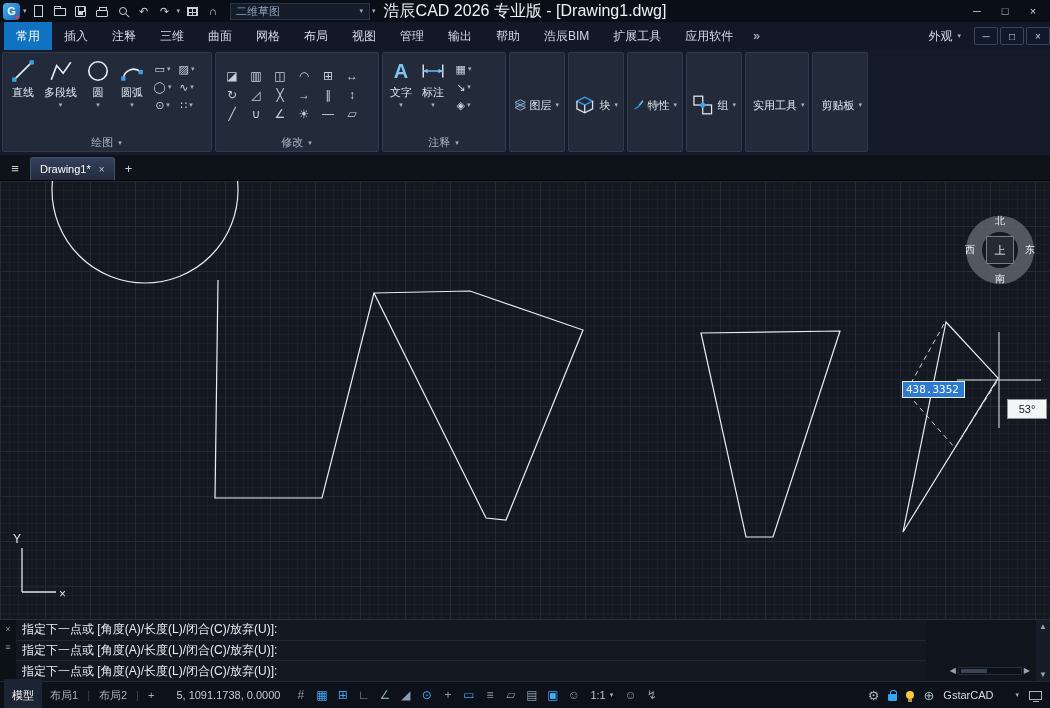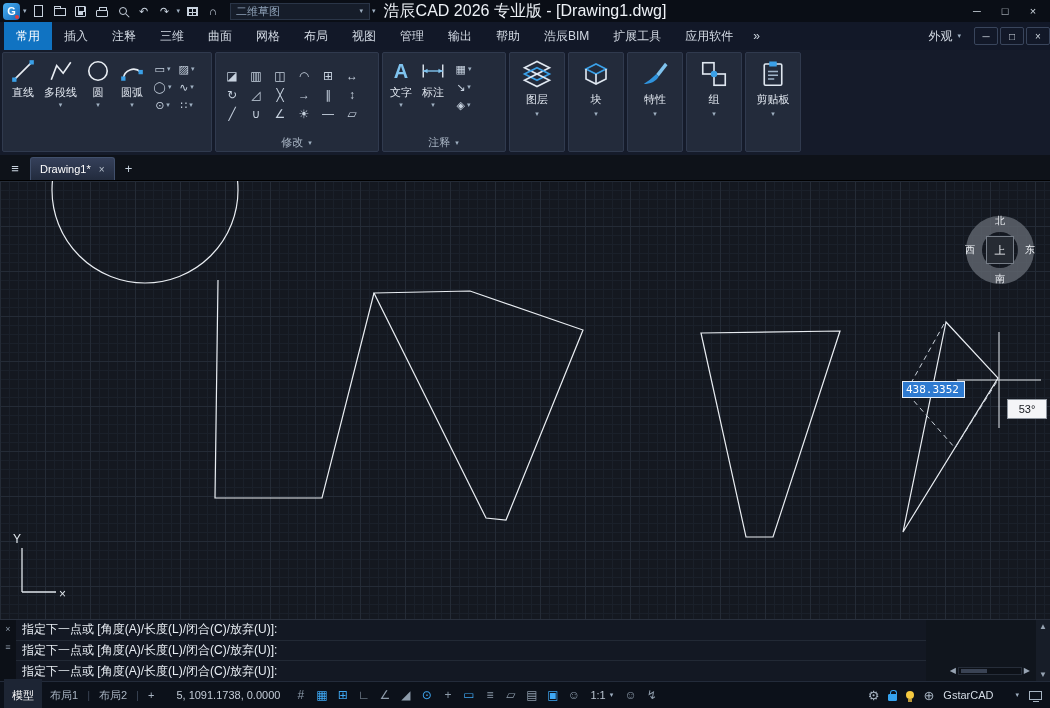--- a/index.html
+++ b/index.html
@@ -47,21 +47,21 @@
 .bigbtn{display:flex;flex-direction:column;align-items:center;justify-content:flex-start;padding:2px 3px;gap:1px;border-radius:2px}
 .bigbtn svg{width:26px;height:26px;flex:none}
 .blabel{font-size:11px;color:#e2e8f0;white-space:nowrap}
 .minicol{display:grid;grid-template-columns:repeat(2,24px);grid-auto-rows:18px;align-content:start;margin-left:3px;padding-top:4px}
 .annot-mini{grid-template-columns:24px}
 .minitool{display:flex;align-items:center;justify-content:center;font-size:11px;color:#c7d2df;gap:1px}
 .modgrid{display:grid;grid-template-columns:repeat(6,24px);grid-auto-rows:19px;align-content:center}
 .modtool{display:flex;align-items:center;justify-content:center;font-size:12px;color:#c7d2df}
 .p-draw{width:210px}.p-modify{width:164px}.p-annot{width:124px}
 .single{width:56px}.single.wide{width:64px}
-.single .pbody{flex-direction:column;align-items:center;justify-content:flex-start;padding:6px 4px 0;gap:3px}
+.single .pbody{flex-direction:row;align-items:center;justify-content:flex-start;padding:6px 4px 0;gap:3px}
 .single svg{width:30px;height:30px}
 .Aicon{font-size:20px;font-weight:bold;color:#7fc3ee;line-height:26px;height:26px}
 
 
 .docbar{height:26px;background:#0e1219;display:flex;align-items:flex-end;padding:0 4px;gap:4px;border-bottom:1px solid #000}
 .burger{width:22px;height:22px;display:flex;align-items:center;justify-content:center;color:#c8d2de;font-size:13px;margin-bottom:1px}
 .dtab{height:23px;display:flex;align-items:center;gap:8px;padding:0 9px;background:linear-gradient(#35405a,#222b3d);border:1px solid #41506c;border-bottom:0;border-radius:3px 3px 0 0;font-size:11px;color:#fff}
 .dtab .close{font-size:10px;color:#b7c1cd}
 .addtab{width:20px;height:20px;display:flex;align-items:center;justify-content:center;color:#c8d2de;font-size:13px;margin-bottom:2px}
 
@@ -276,20 +276,24 @@
             <span class="minitool">
               <span>⊙</span>
               <span class="caret">▾</span>
             </span>
             <span class="minitool">
               <span>∷</span>
               <span class="caret">▾</span>
             </span>
           </div>
       </div>
+      <div class="pfoot">
+          <span>绘图</span>
+          <span class="caret">▾</span>
+        </div>
     </div>
 
     <div class="panel p-modify">
       <div class="pbody">
         <div class="modgrid">
             <span class="modtool">◪</span>
             <span class="modtool">▥</span>
             <span class="modtool">◫</span>
             <span class="modtool">◠</span>
             <span class="modtool">⊞</span>
@@ -394,20 +398,30 @@
         <svg viewBox="0 0 24 24" fill="none" stroke="#dfe7f0" stroke-width="1.3">
             <rect x="3" y="3" width="9" height="9"></rect>
             <rect x="12" y="12" width="9" height="9"></rect>
             <circle cx="12" cy="12" r="2.6" fill="#3aa0e8" stroke="none"></circle>
           </svg>
         <span class="blabel">组</span>
         <span class="caret">▾</span>
       </div>
     </div>
 
+    <div class="panel single wide">
+      <div class="pbody">
+        <svg viewBox="0 0 24 24" fill="none" stroke="#dfe7f0" stroke-width="1.3">
+            <path d="M3 17 L17 3 L21 7 L7 21 Z"></path>
+            <path d="M7 13 L9 15 M10 10 L12 12 M13 7 L15 9" stroke="#3aa0e8"></path>
+          </svg>
+        <span class="blabel">实用工具</span>
+        <span class="caret">▾</span>
+      </div>
+    </div>
 
     <div class="panel single">
       <div class="pbody">
         <svg viewBox="0 0 24 24" fill="none" stroke="#dfe7f0" stroke-width="1.3">
             <rect x="5" y="4" width="14" height="17" rx="1"></rect>
             <rect x="9" y="2" width="6" height="4" fill="#3aa0e8" stroke="none"></rect>
             <path d="M8 10 H16 M8 13 H16 M8 16 H13" stroke="#9fb3c8"></path>
           </svg>
         <span class="blabel">剪贴板</span>
         <span class="caret">▾</span>

